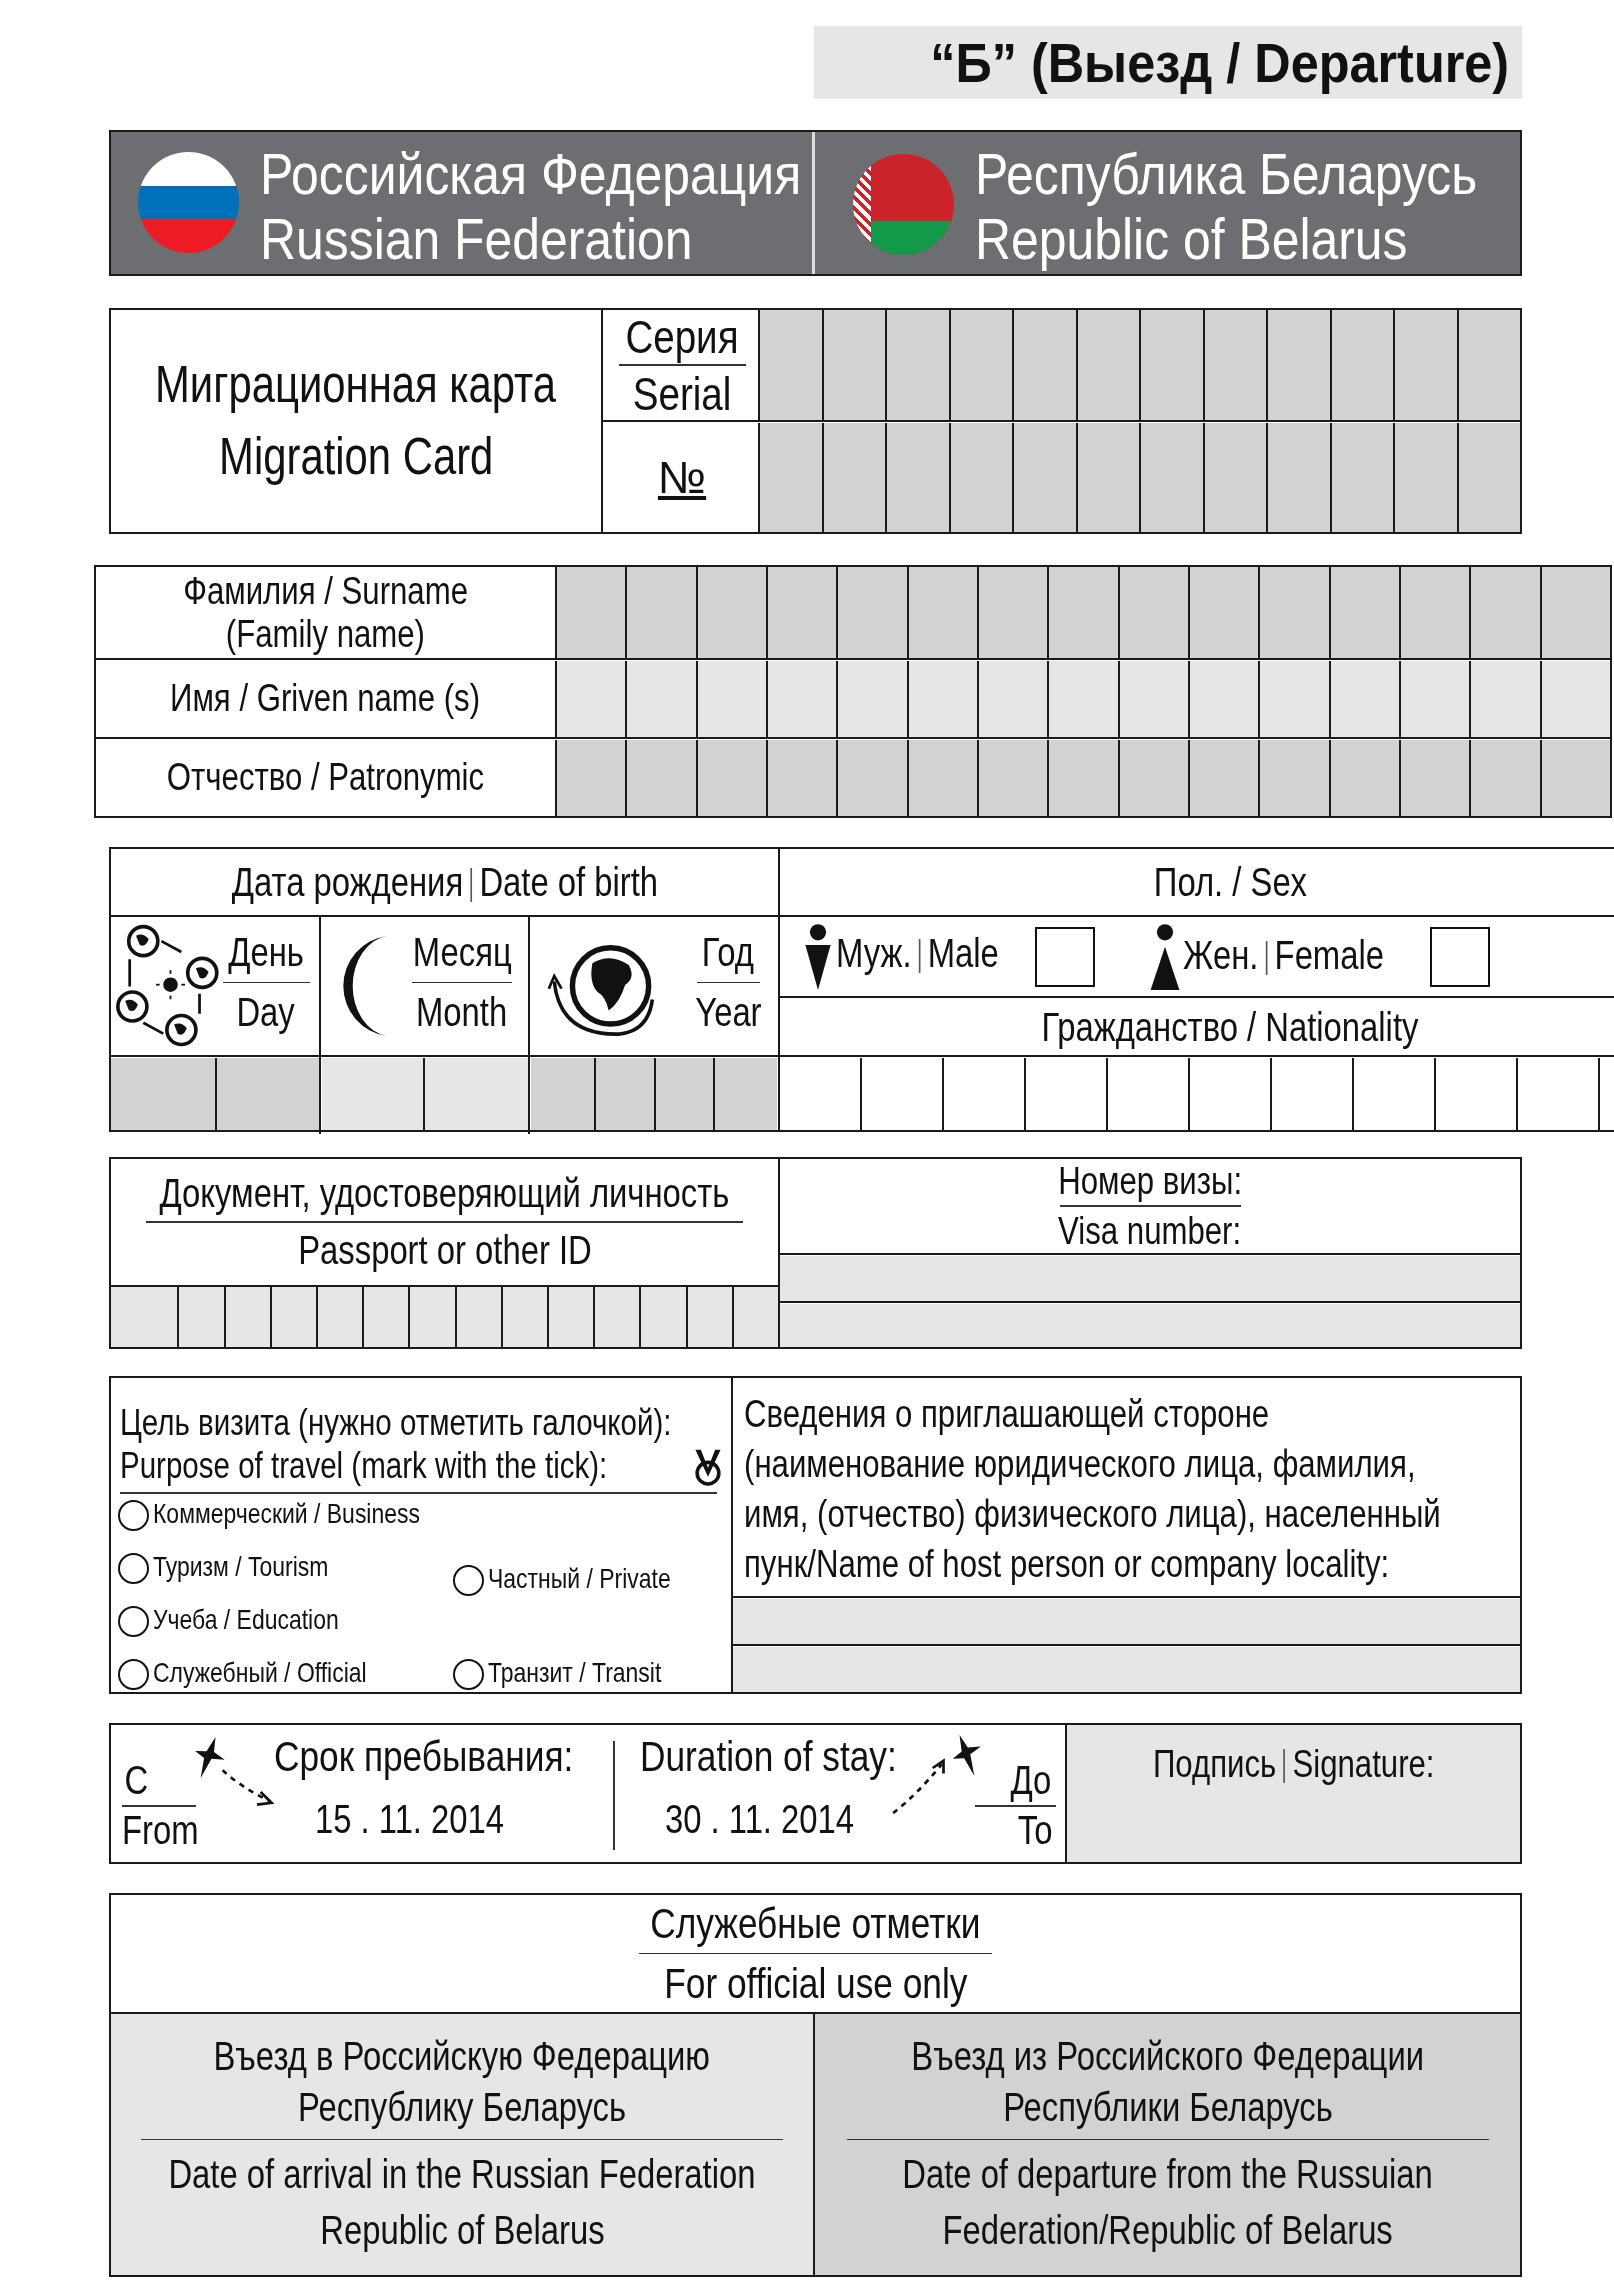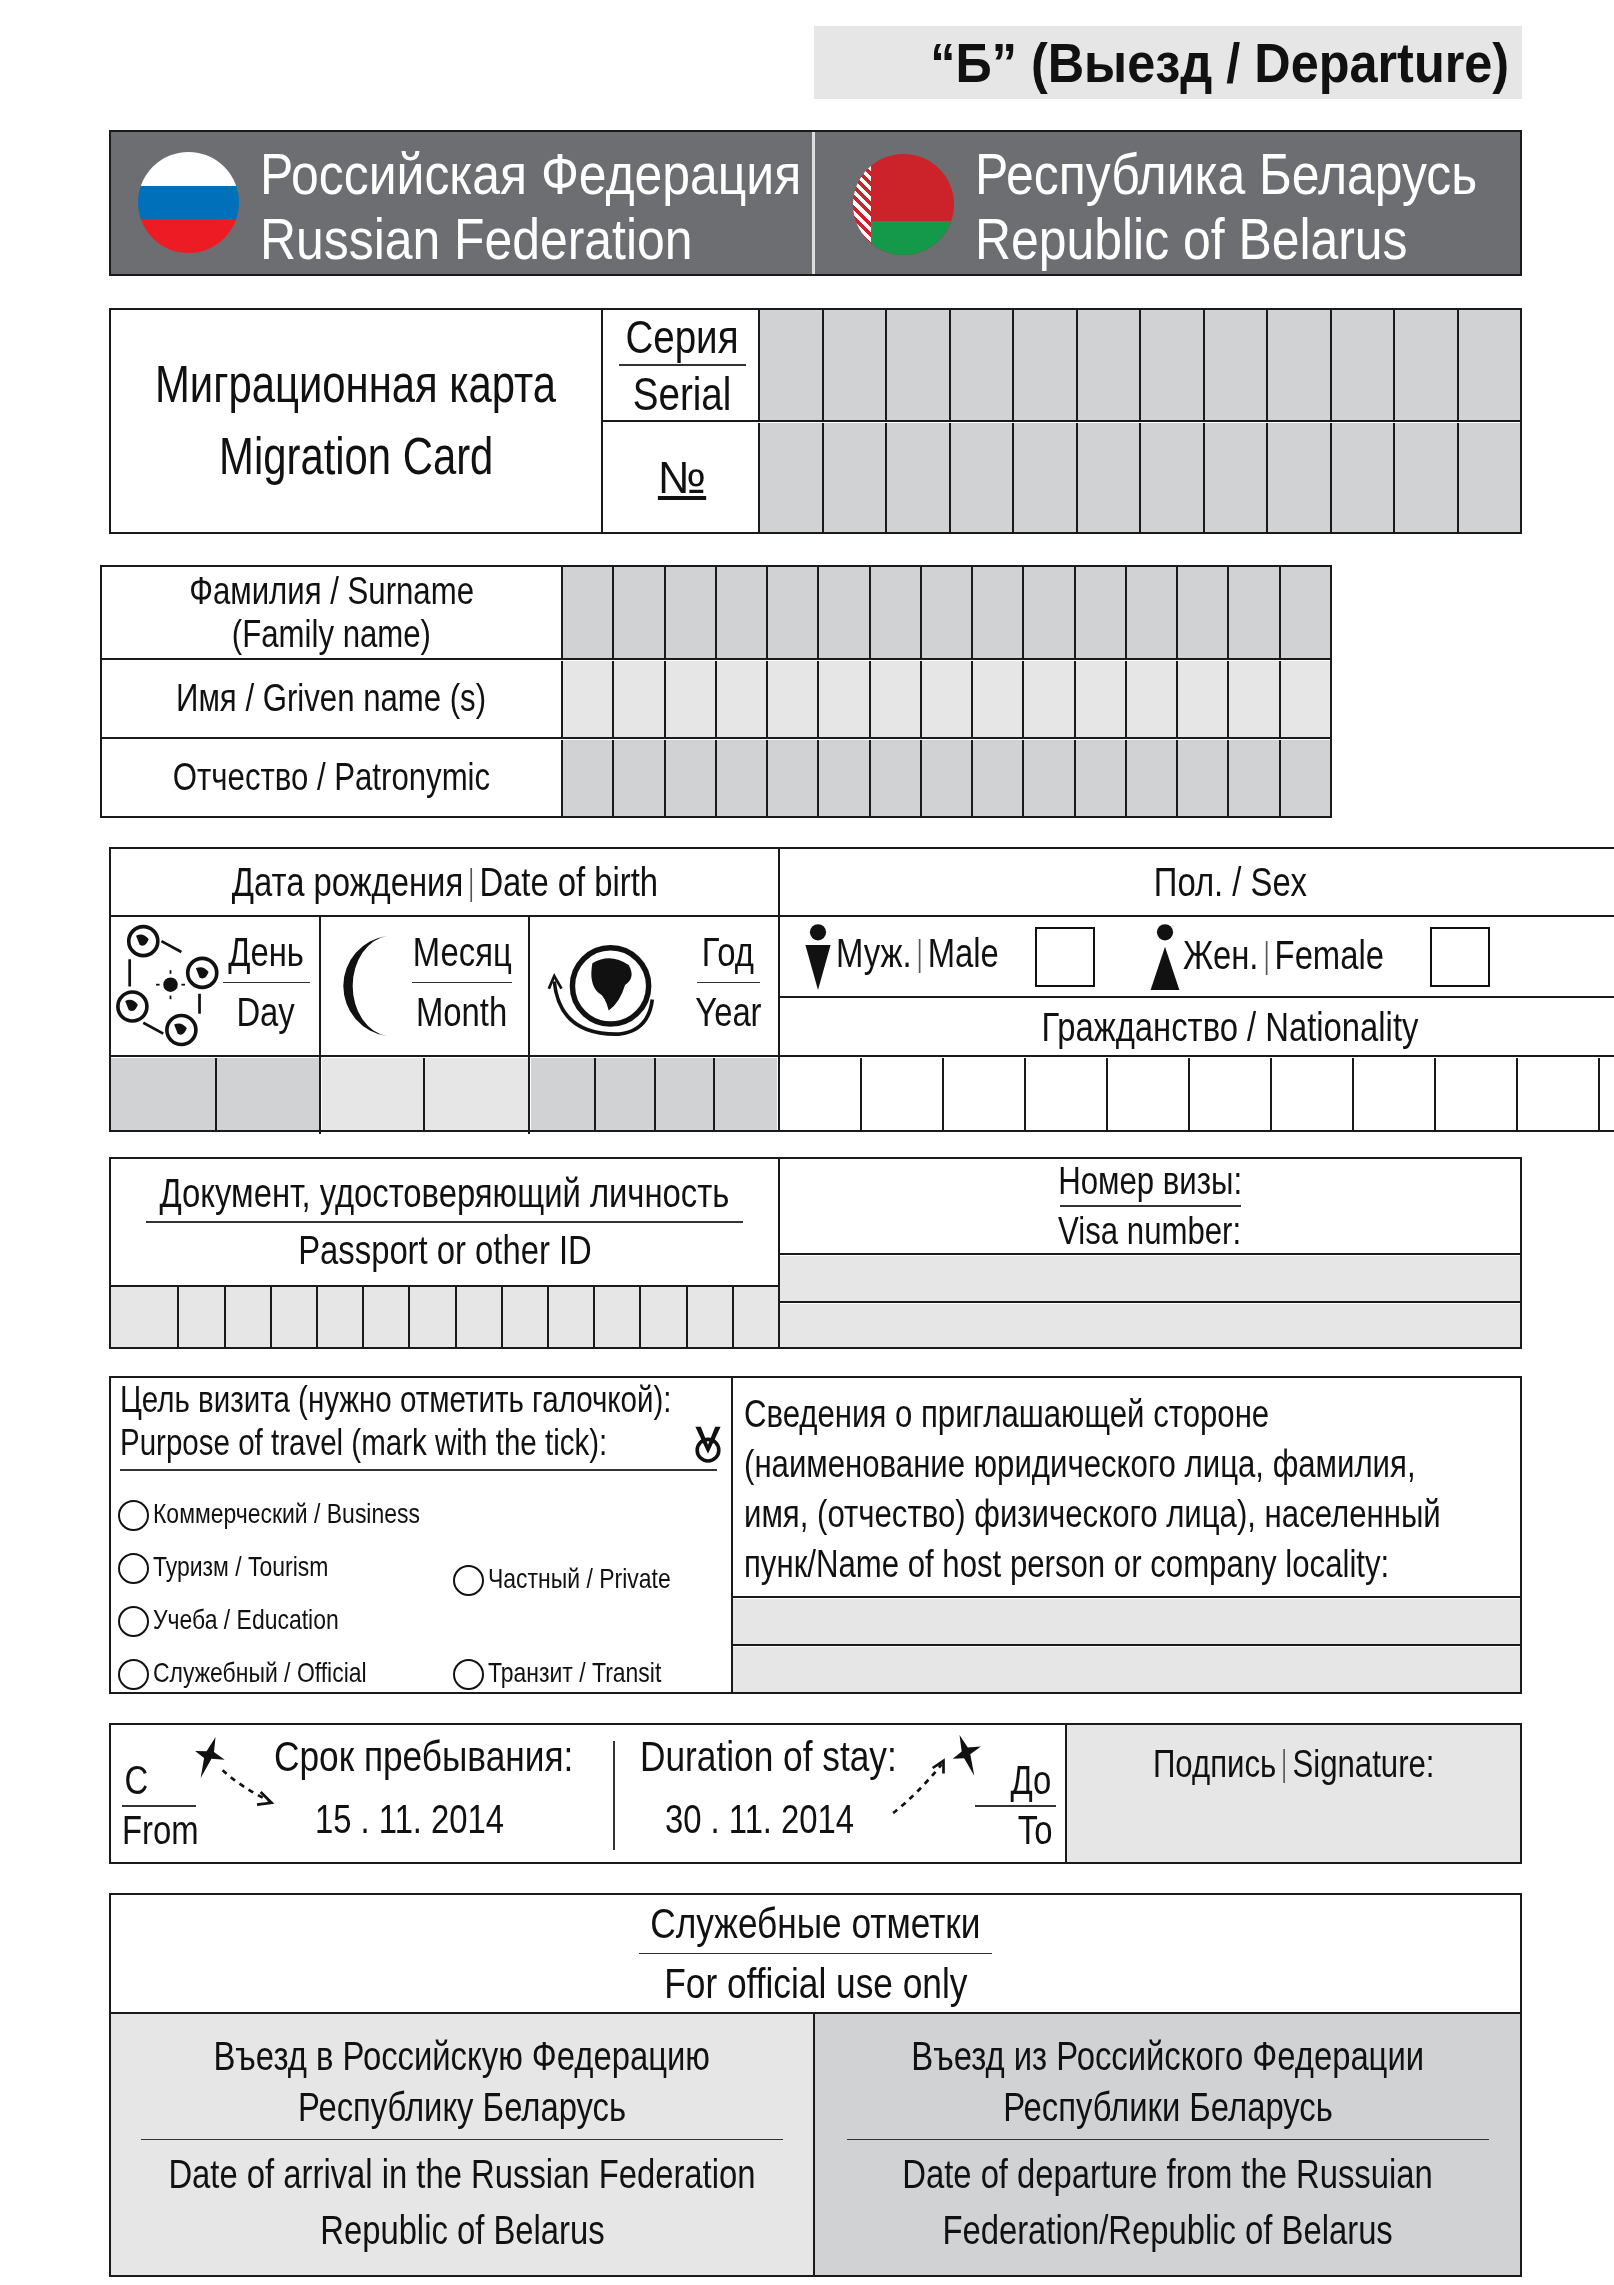--- a/index.html
+++ b/index.html
@@ -84,21 +84,21 @@
       <div class="g1" style="flex:1;border-left:2.7px solid #1a1a1a"></div>
       <div class="g1" style="flex:1;border-left:2.7px solid #1a1a1a"></div>
       <div class="g1" style="flex:1;border-left:2.7px solid #1a1a1a"></div>
       <div class="g1" style="flex:1;border-left:2.7px solid #1a1a1a"></div>
       <div class="g1" style="flex:1;border-left:2.7px solid #1a1a1a"></div>
       <div class="g1" style="flex:1;border-left:2.7px solid #1a1a1a"></div>
       <div class="g1" style="flex:1;border-left:2.7px solid #1a1a1a"></div>
   </div>
 </div>
 
-<div class="box" style="left:100px;top:565px;width:1232px;height:253px">
+<div class="box" style="left:94px;top:565px;width:1518px;height:253px">
   <div class="abs ctr" style="left:0;top:0;width:459px;height:91px;flex-direction:column">
     <div class="narrow t" style="font-size:38px;line-height:43px">Фамилия / Surname</div>
     <div class="narrow t" style="font-size:38px;line-height:43px">(Family name)</div>
   </div>
   <div class="abs ctr" style="left:0;top:173px;width:459px;height:76px">
     <div class="narrow t" style="font-size:38px">Отчество /  Patronymic</div>
   </div>
   <div class="abs ctr" style="left:0;top:94px;width:459px;height:76px">
     <div class="narrow t" style="font-size:38px">Имя / Griven name (s)</div>
   </div>
@@ -301,21 +301,21 @@
     <div class="rule" style="width:181px"></div>
     <div class="narrow" style="font-size:38px;line-height:42px">Visa number:</div>
   </div>
   <div class="hl" style="left:669px;top:94px;right:0"></div>
   <div class="abs g2" style="left:669px;top:97px;right:0;height:45px"></div>
   <div class="hl" style="left:669px;top:142px;right:0"></div>
   <div class="abs g2" style="left:669px;top:145px;right:0;bottom:0"></div>
 </div>
 
 <div class="box" style="left:109px;top:1376px;width:1413px;height:318px">
-  <div class="abs" style="left:9px;top:0;width:606px">
+  <div class="abs" style="left:9px;top:23px;width:606px">
     <div class="narrow" style="font-size:36px;line-height:43px;transform-origin:left">Цель визита (нужно отметить галочкой):</div>
     <div style="position:relative">
       <div class="narrow" style="font-size:36px;line-height:43px;transform-origin:left">Purpose of travel (mark with the tick):</div>
       <svg class="abs" style="left:570px;top:1.8px" width="36" height="40" viewBox="0 0 40 44">
           <circle cx="20" cy="30" r="12" fill="none" stroke="#111" stroke-width="4"></circle>
           <path d="M6 4 L20 34 L34 4 L28 4 L20 24 L12 4 Z" fill="#111"></path>
         </svg>
     </div>
     <div class="rule" style="width:597px;margin:5.4px 0"></div>
   </div>

